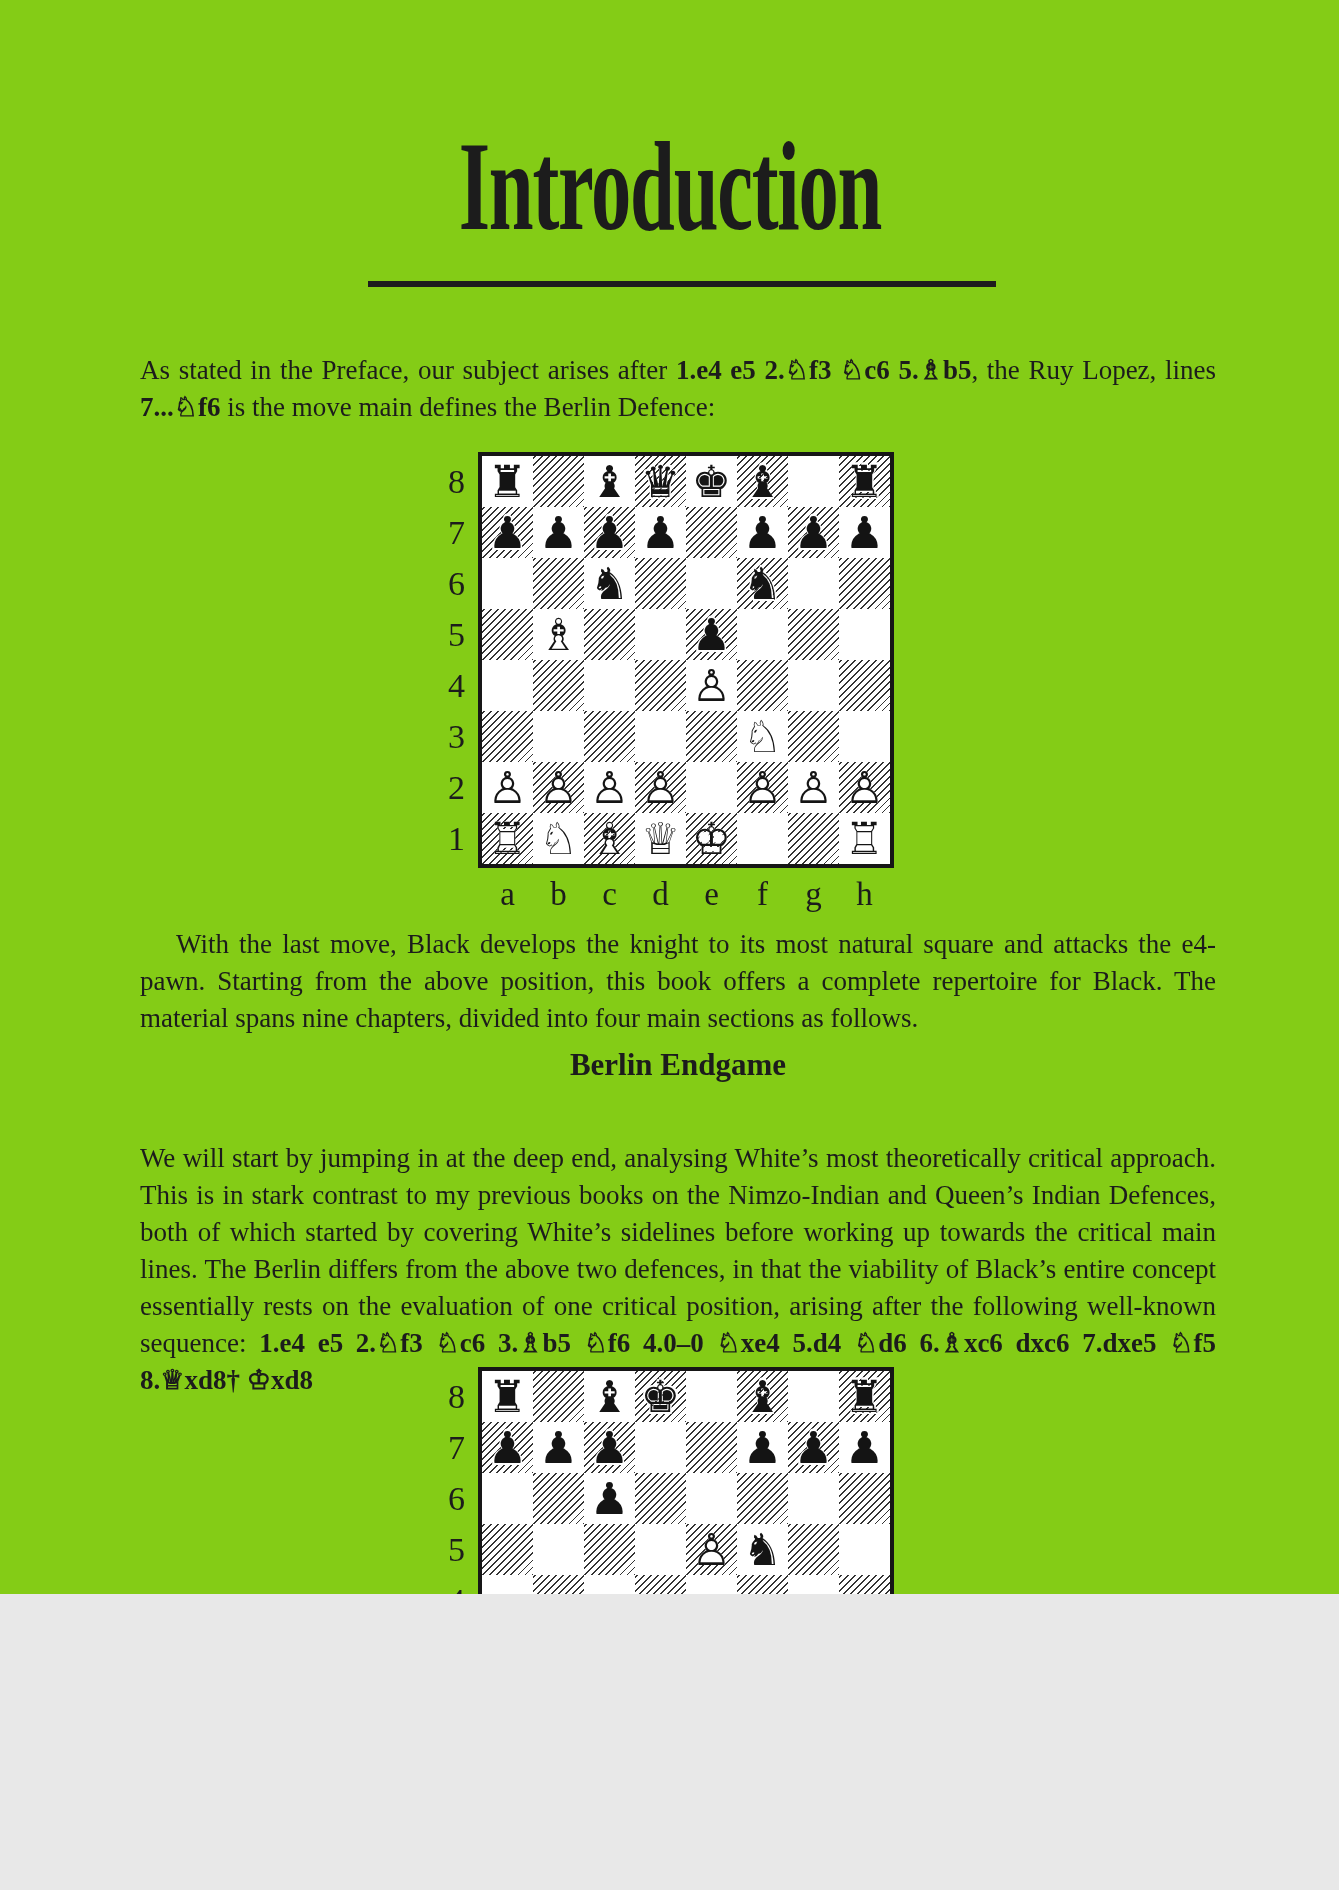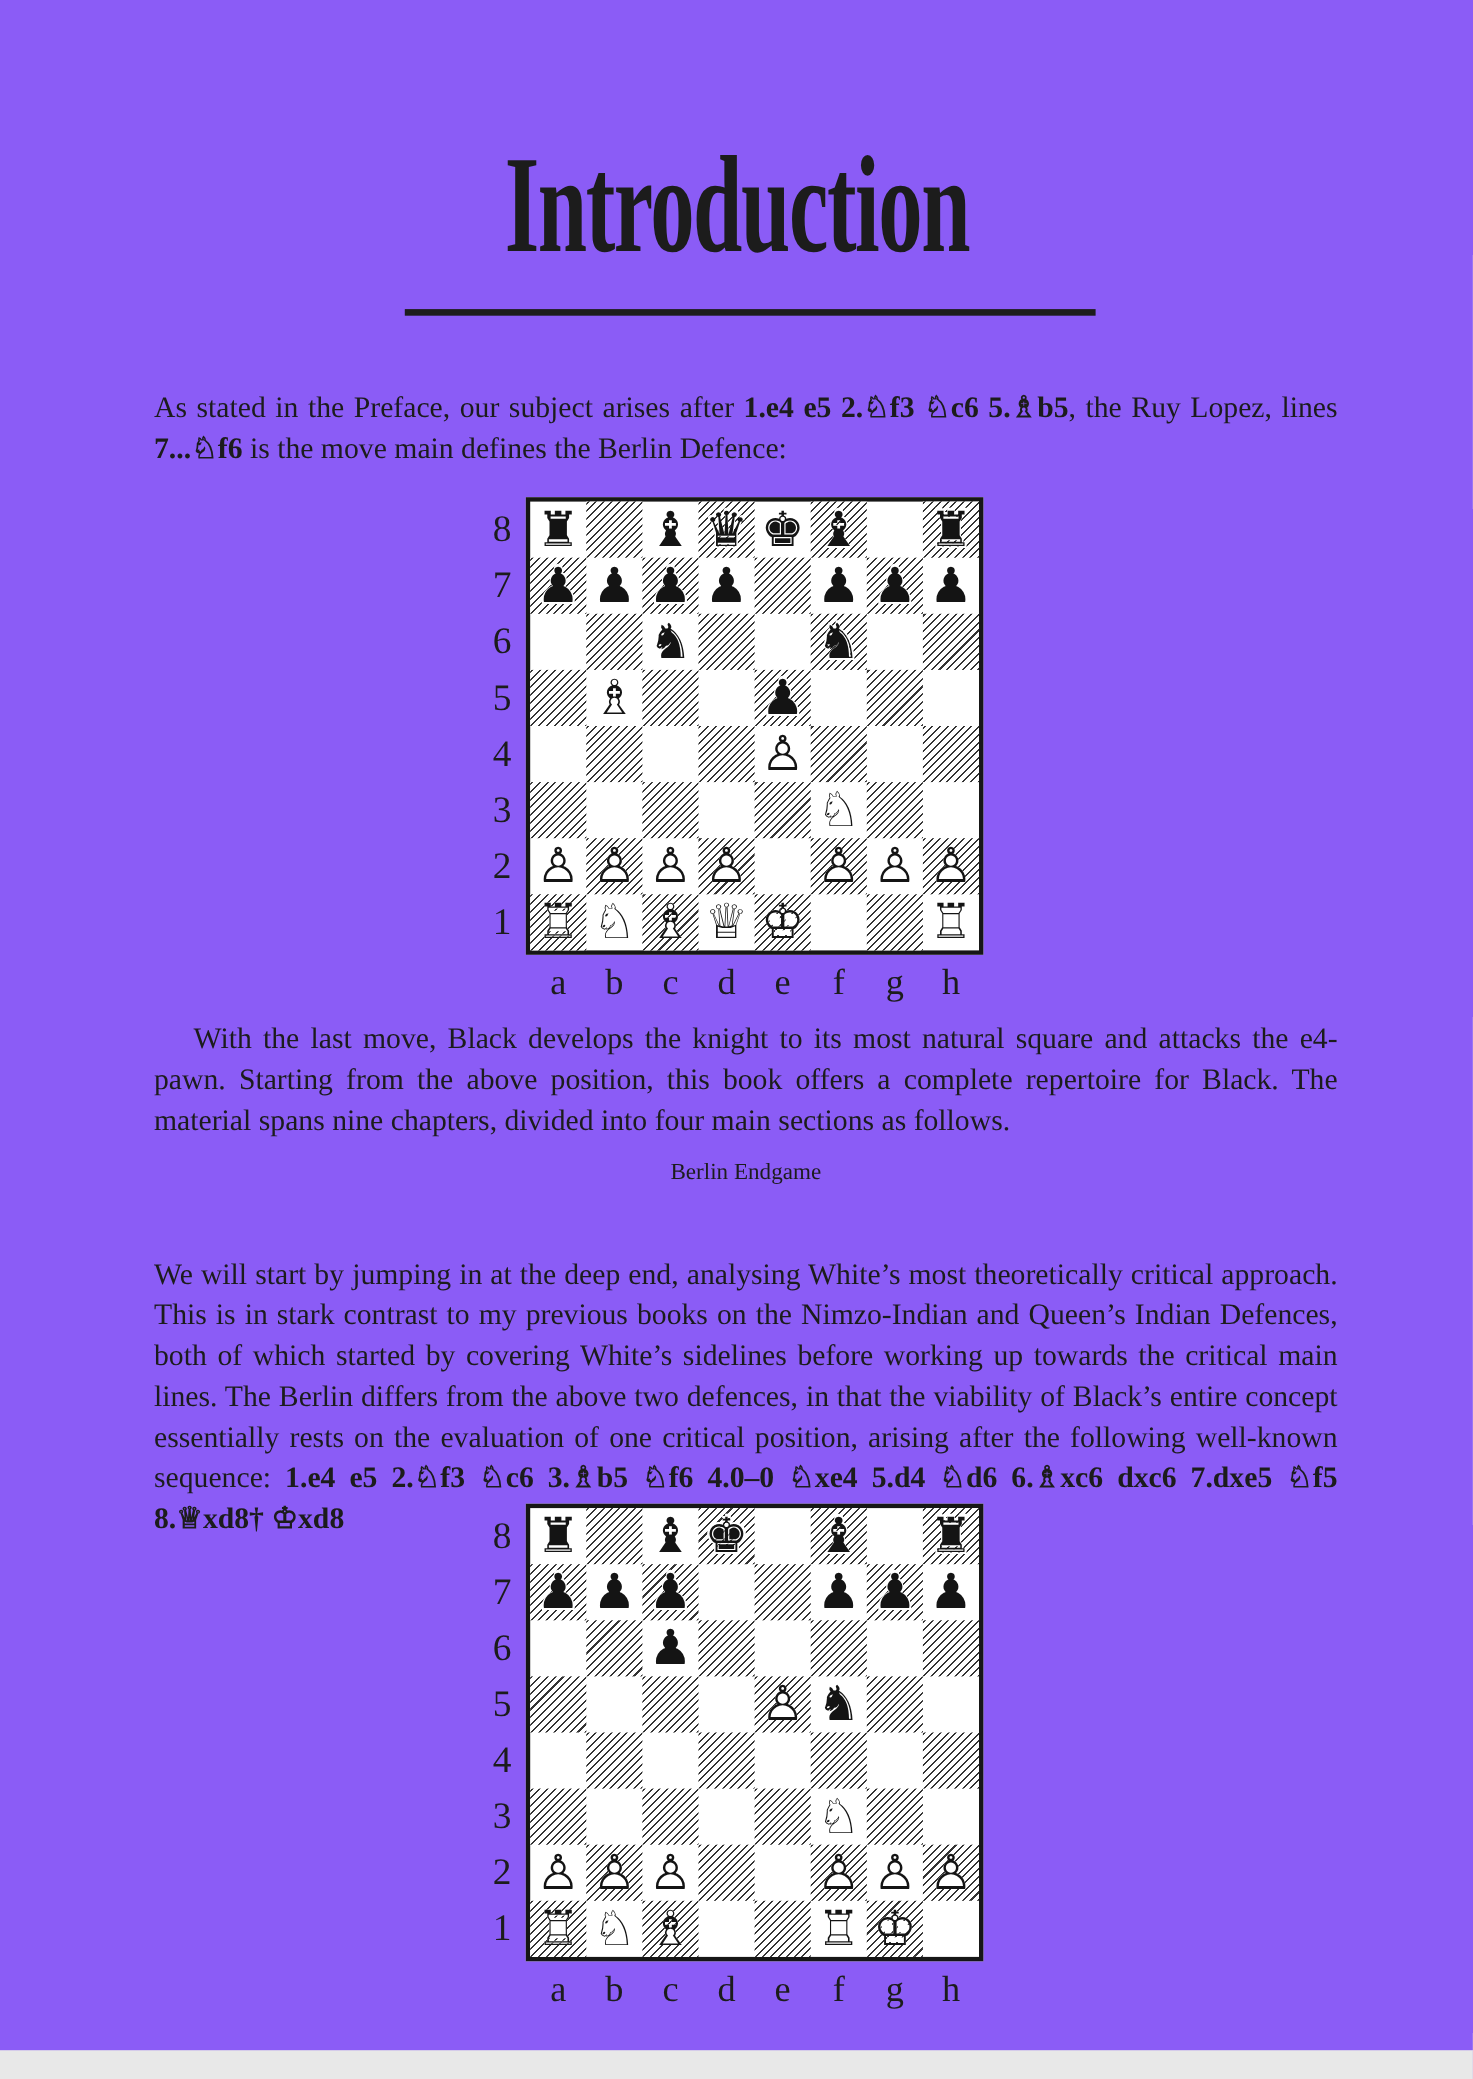--- a/index.html
+++ b/index.html
@@ -1,20 +1,20 @@
 <!DOCTYPE html>
 <html><head>
 <meta charset="utf-8">
 <style>
   html,body{margin:0;padding:0;background:#e8e8e8;}
   .page{
     position:relative;
-    width:1339px;height:1864px;
+    width:1339px;height:1594px;
     margin:0 auto;
-    background:#8b5cf6;
+    background:#84cc16;
     color:#1c1c1c;
     font-family:"Liberation Serif","DejaVu Serif",serif;
     overflow:hidden;
   }
   
   .title{
     position:absolute;top:124px;left:0;width:100%;
     margin:0;text-align:center;
     font-size:126px;line-height:126px;font-weight:bold;
     white-space:nowrap;
@@ -29,21 +29,21 @@
     position:absolute;left:140px;width:1076px;margin:0;
     font-size:27px;line-height:37px;
     text-align:justify;
   }
   #p1{top:352px;}
   #p2{top:926px;text-indent:36px;font-family:Liberation Serif, serif;}
   #p3{top:1140px;}
   .para .bold{font-weight:bold;}
   .section-heading{
     position:absolute;top:1048px;left:140px;width:1076px;margin:0;
-    text-align:center;font-size:21px;line-height:34px;font-weight:normal;
+    text-align:center;font-size:31px;line-height:34px;font-weight:bold;
   }
   
   .diagram{
     position:absolute;left:436px;
     display:grid;
     grid-template-columns:42px 416px;
     grid-template-rows:416px 46px;
   }
   #diagram1{top:452px;}
   #diagram2{top:1367px;}

